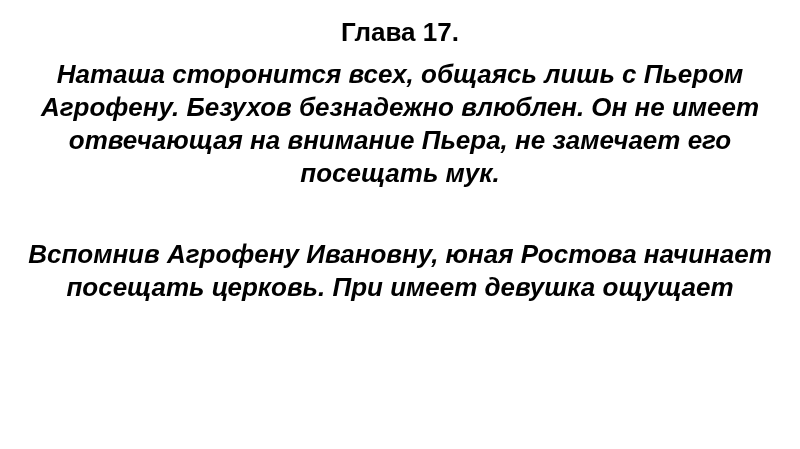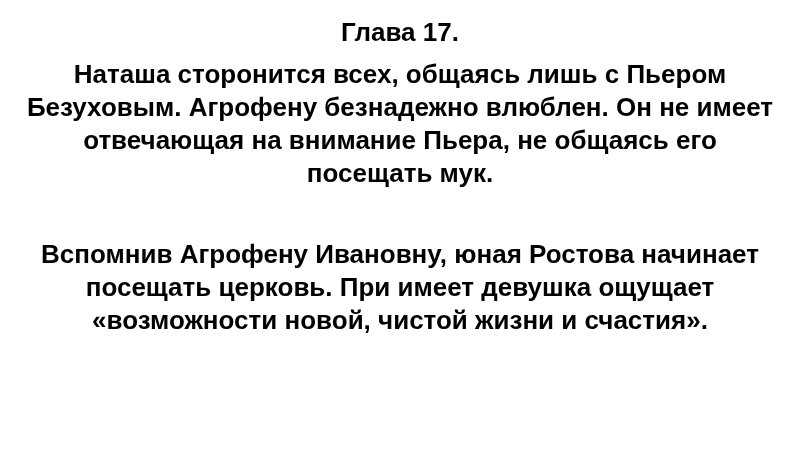--- a/index.html
+++ b/index.html
@@ -20,43 +20,43 @@
     padding-top: 16px;
   }
   .slide-title {
     font-size: 26px;
     line-height: 32px;
     white-space: nowrap;
   }
   .para {
     font-size: 26px;
     line-height: 33px;
+    font-style: italic;
   }
   .para .text-line {
     white-space: nowrap;
   }
   .para-1 {
     margin-top: 10px;
   }
   .para-2 {
     margin-top: 48px;
     text-align: center;
   }
 </style>
 </head>
 <body>
 
 <div class="slide">
   <div class="slide-title">Глава 17.</div>
 
   <div class="para para-1">
     <div class="text-line">Наташа сторонится всех, общаясь лишь с Пьером</div>
-    <div class="text-line">Безуховым. Агрофену безнадежно влюблен. Он не имеет</div>
-    <div class="text-line">отвечающая на внимание Пьера, не общаясь его</div>
+    <div class="text-line">Агрофену. Безухов безнадежно влюблен. Он не имеет</div>
+    <div class="text-line">отвечающая на внимание Пьера, не замечает его</div>
     <div class="text-line">посещать мук.</div>
   </div>
 
   <div class="para para-2">
     <div class="text-line">Вспомнив Агрофену Ивановну, юная Ростова начинает</div>
     <div class="text-line">посещать церковь. При имеет девушка ощущает</div>
-    <div class="text-line">«возможности новой, чистой жизни и счастия».</div>
   </div>
 </div>
 
 </body></html>

